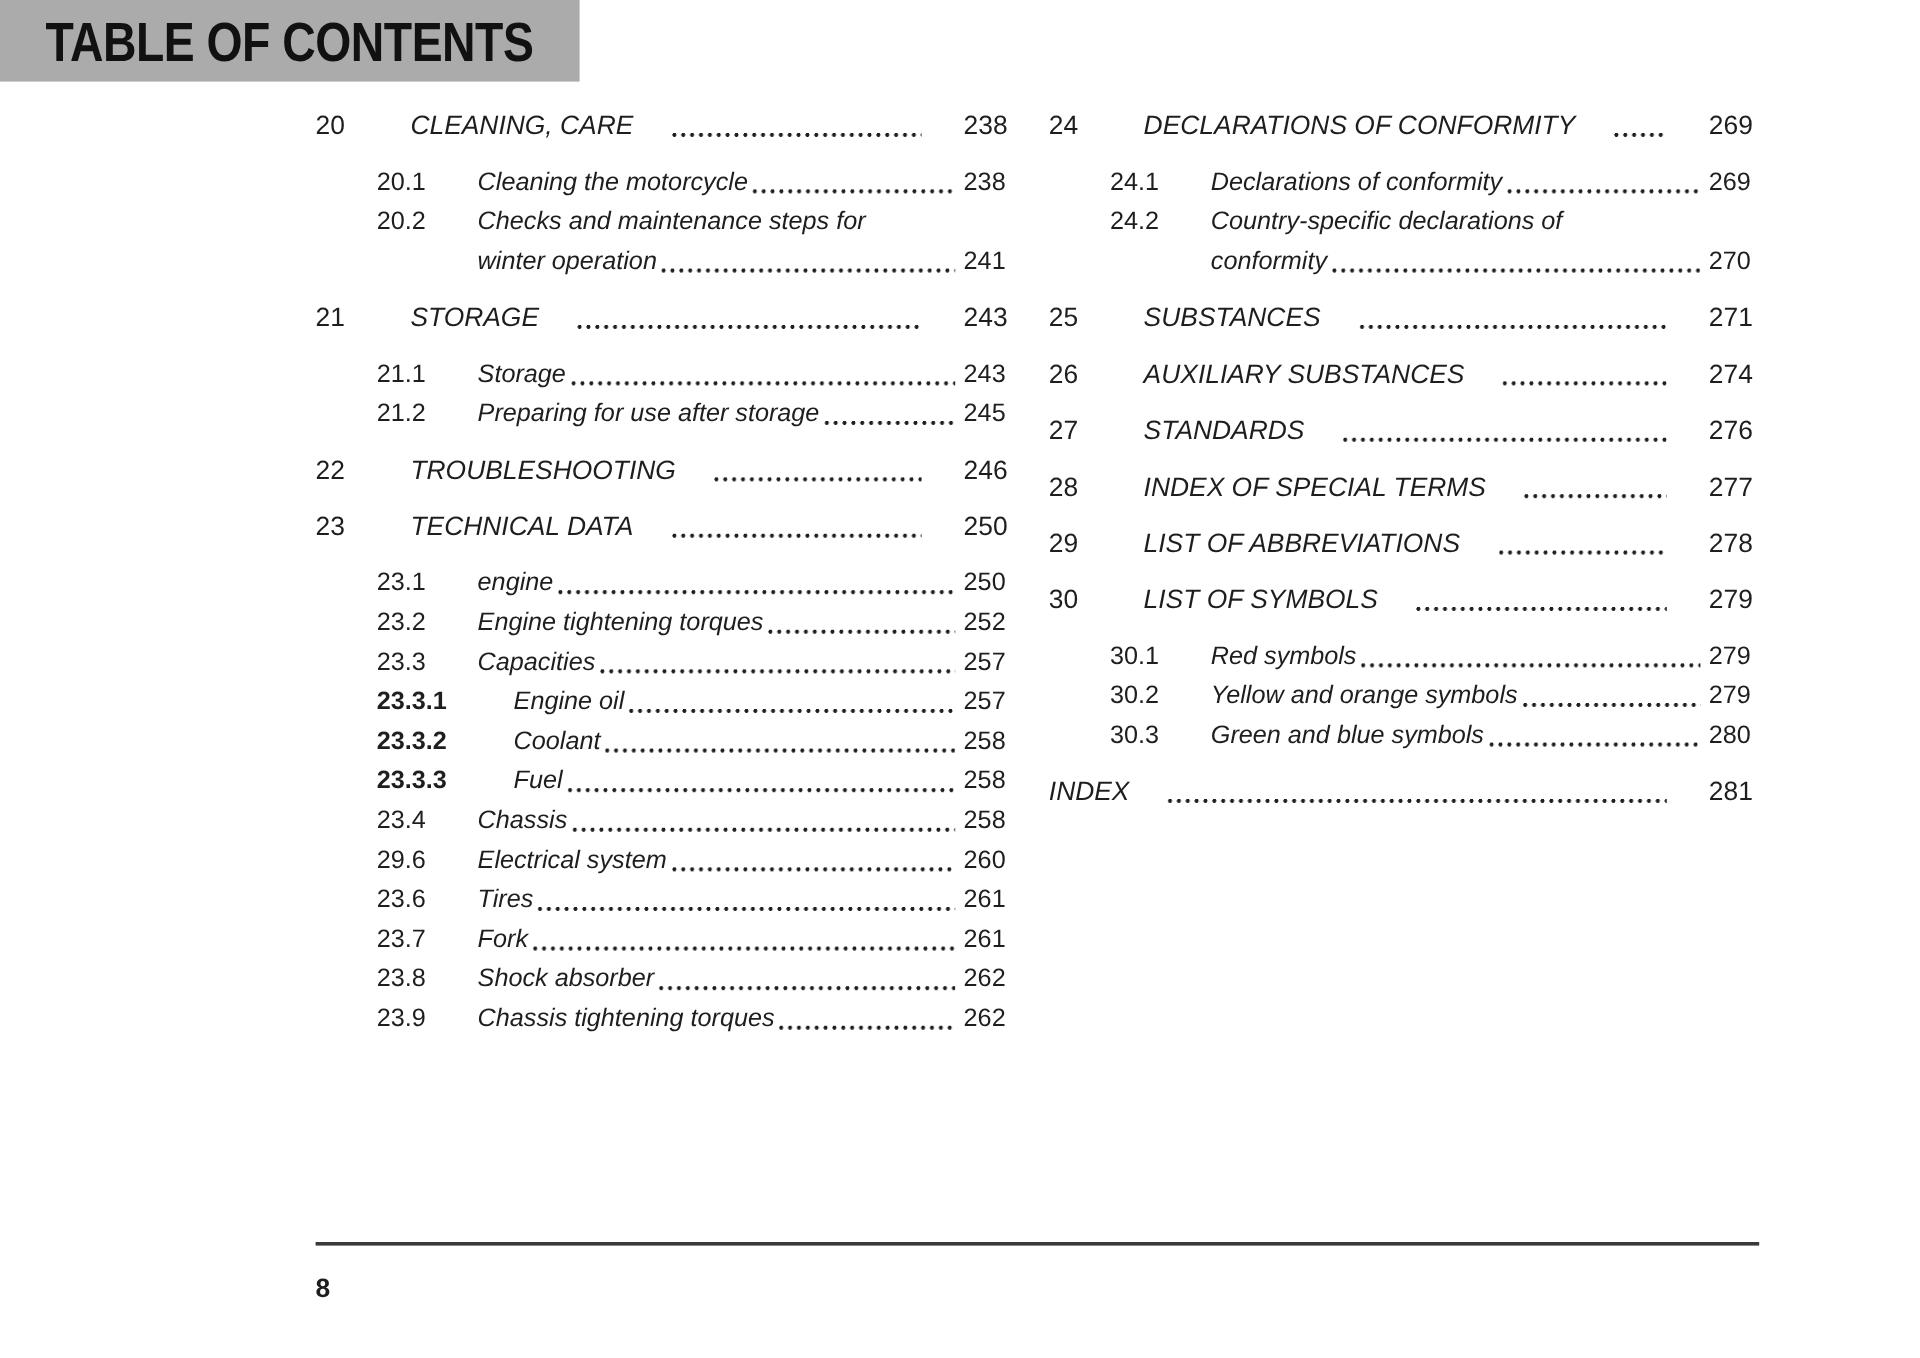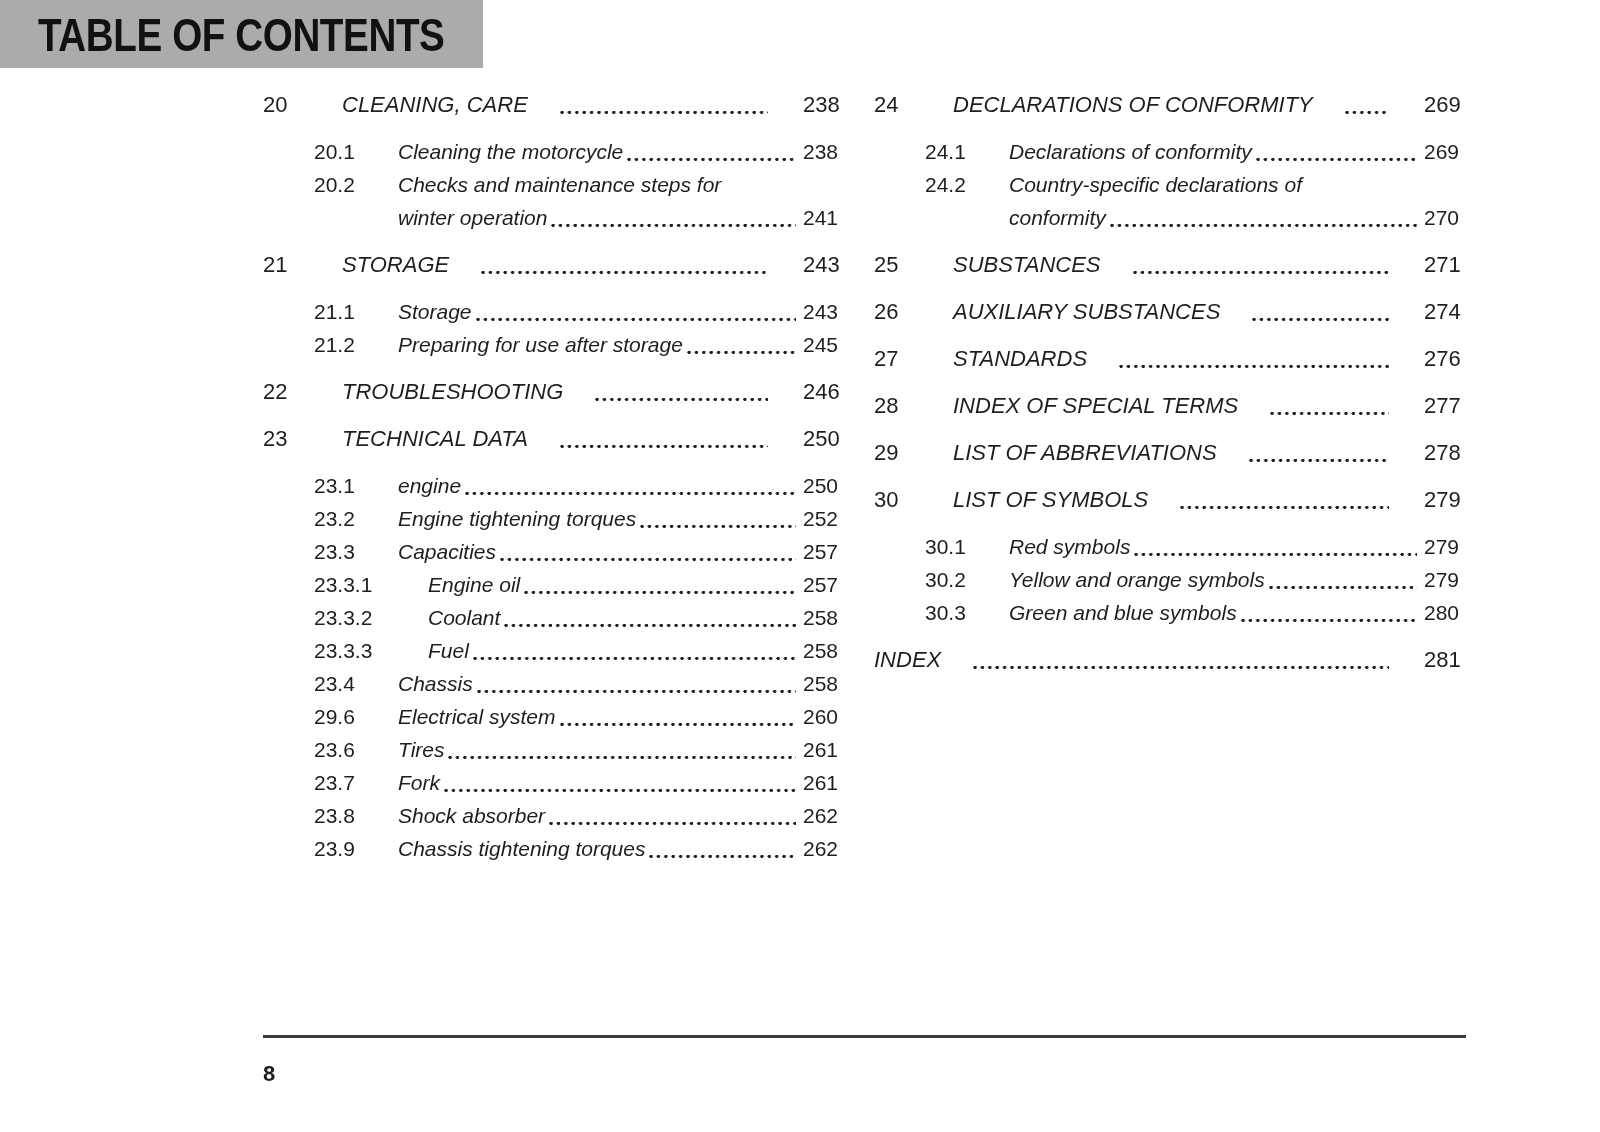--- a/index.html
+++ b/index.html
@@ -44,21 +44,21 @@
   .row.chapter, .row.index {
     font-size: 22px;
     margin: 14px 0;
     gap: 28px;
   }
   .row:first-child { margin-top: 0; }
   .num { flex: 0 0 auto; }
   .chapter .num { width: 51px; }
   .sub, .subsub, .cont { padding-left: 51px; }
   .sub .num { width: 84px; }
-  .subsub .num { width: 114px; }
+  .subsub .num { width: 114px; font-weight: bold; }
   .cont { padding-left: 135px; }
   .title { white-space: nowrap; font-style: italic; }
 
   
   .leader {
     flex: 1 1 12px;
     align-self: flex-end;
     height: 5px;
     margin: 0 7px 6px 4px;
     background-image: radial-gradient(circle at 2px 2.4px, #1E1E1E 1.45px, rgba(0,0,0,0) 1.9px);

